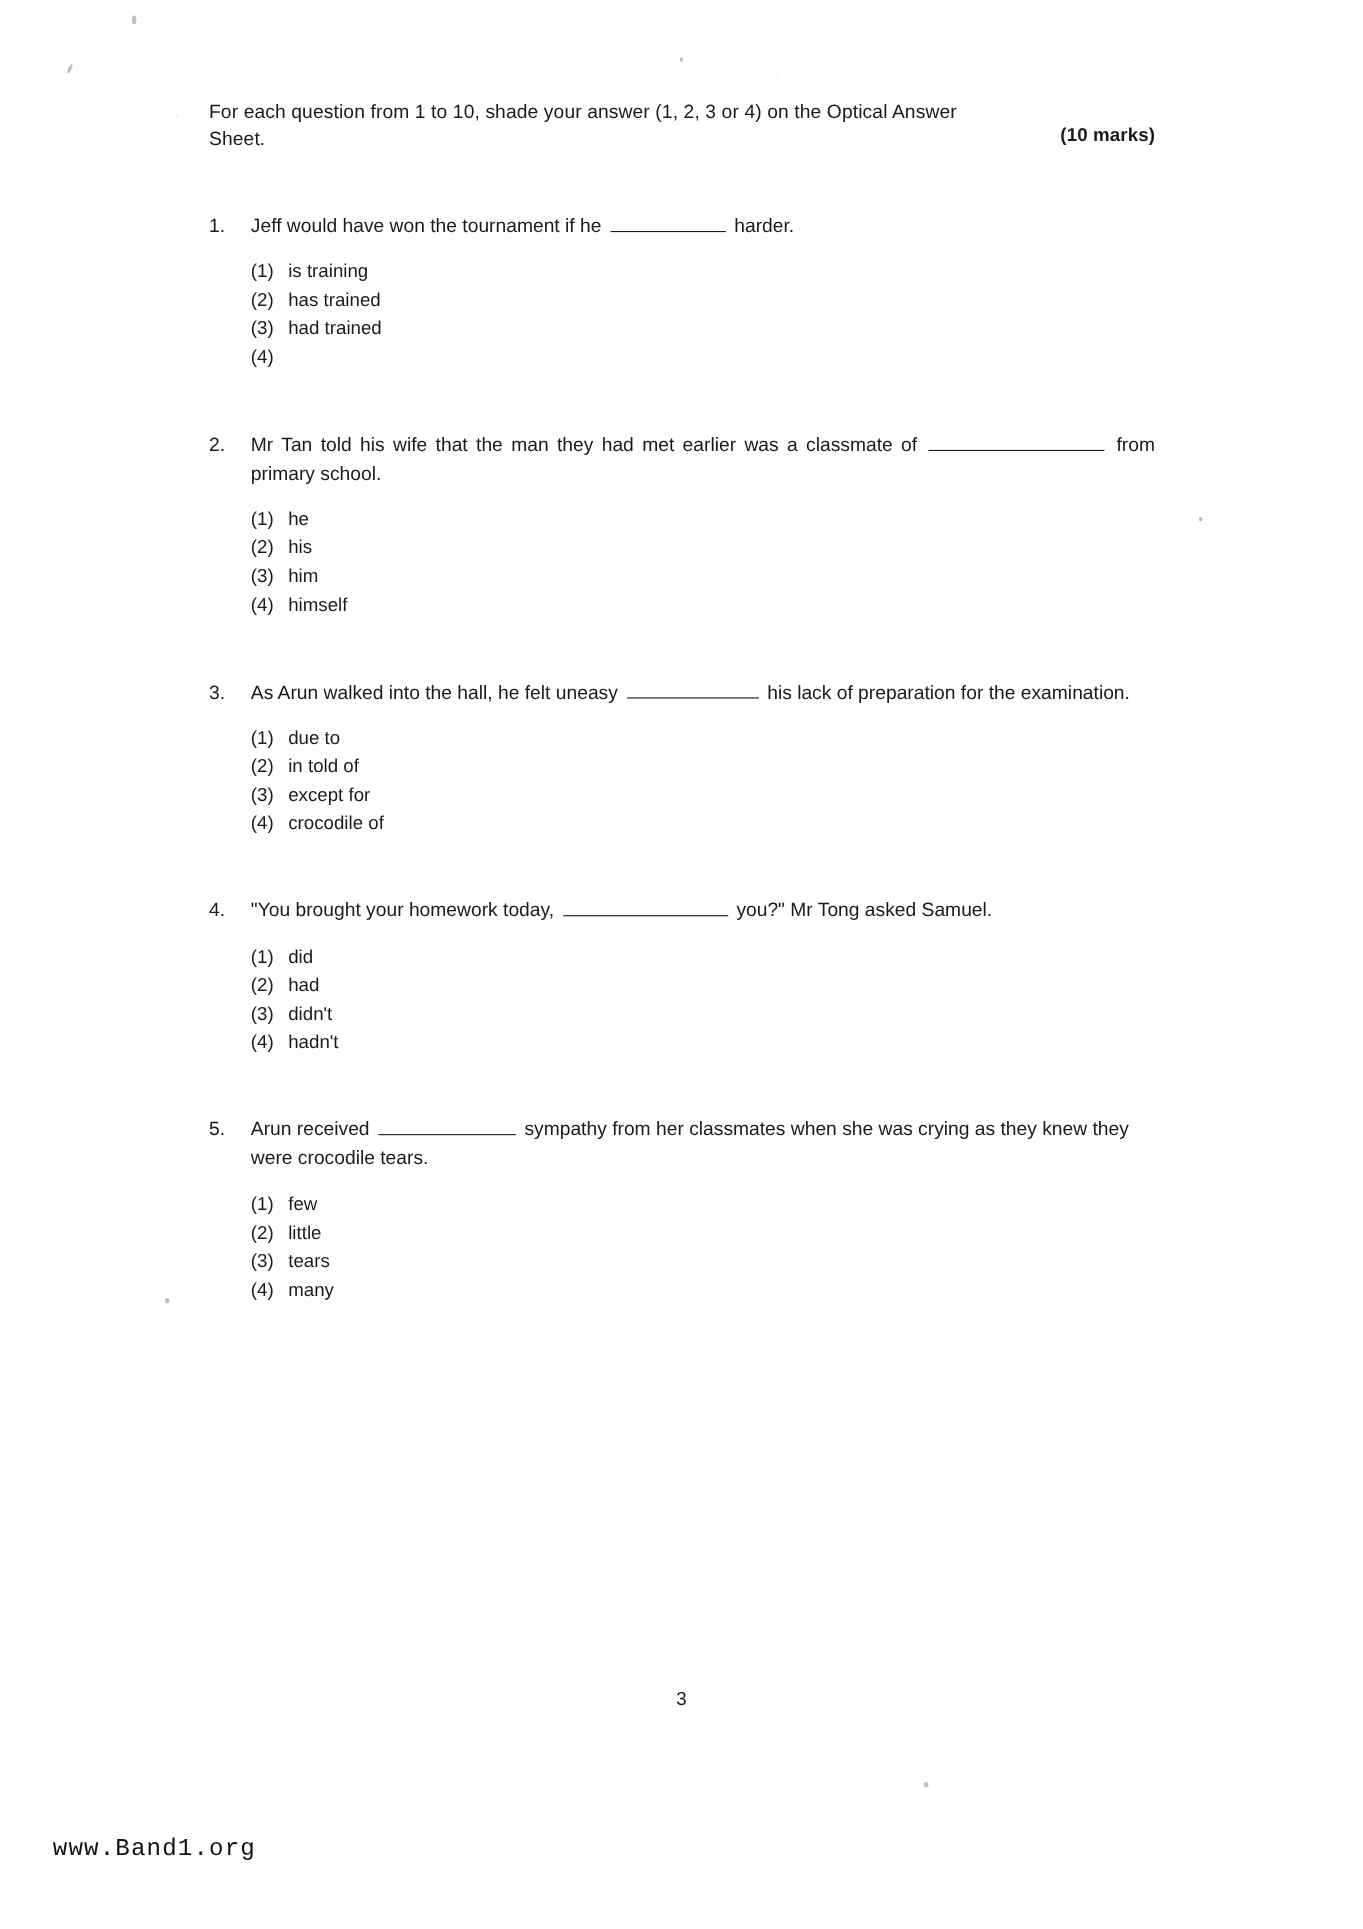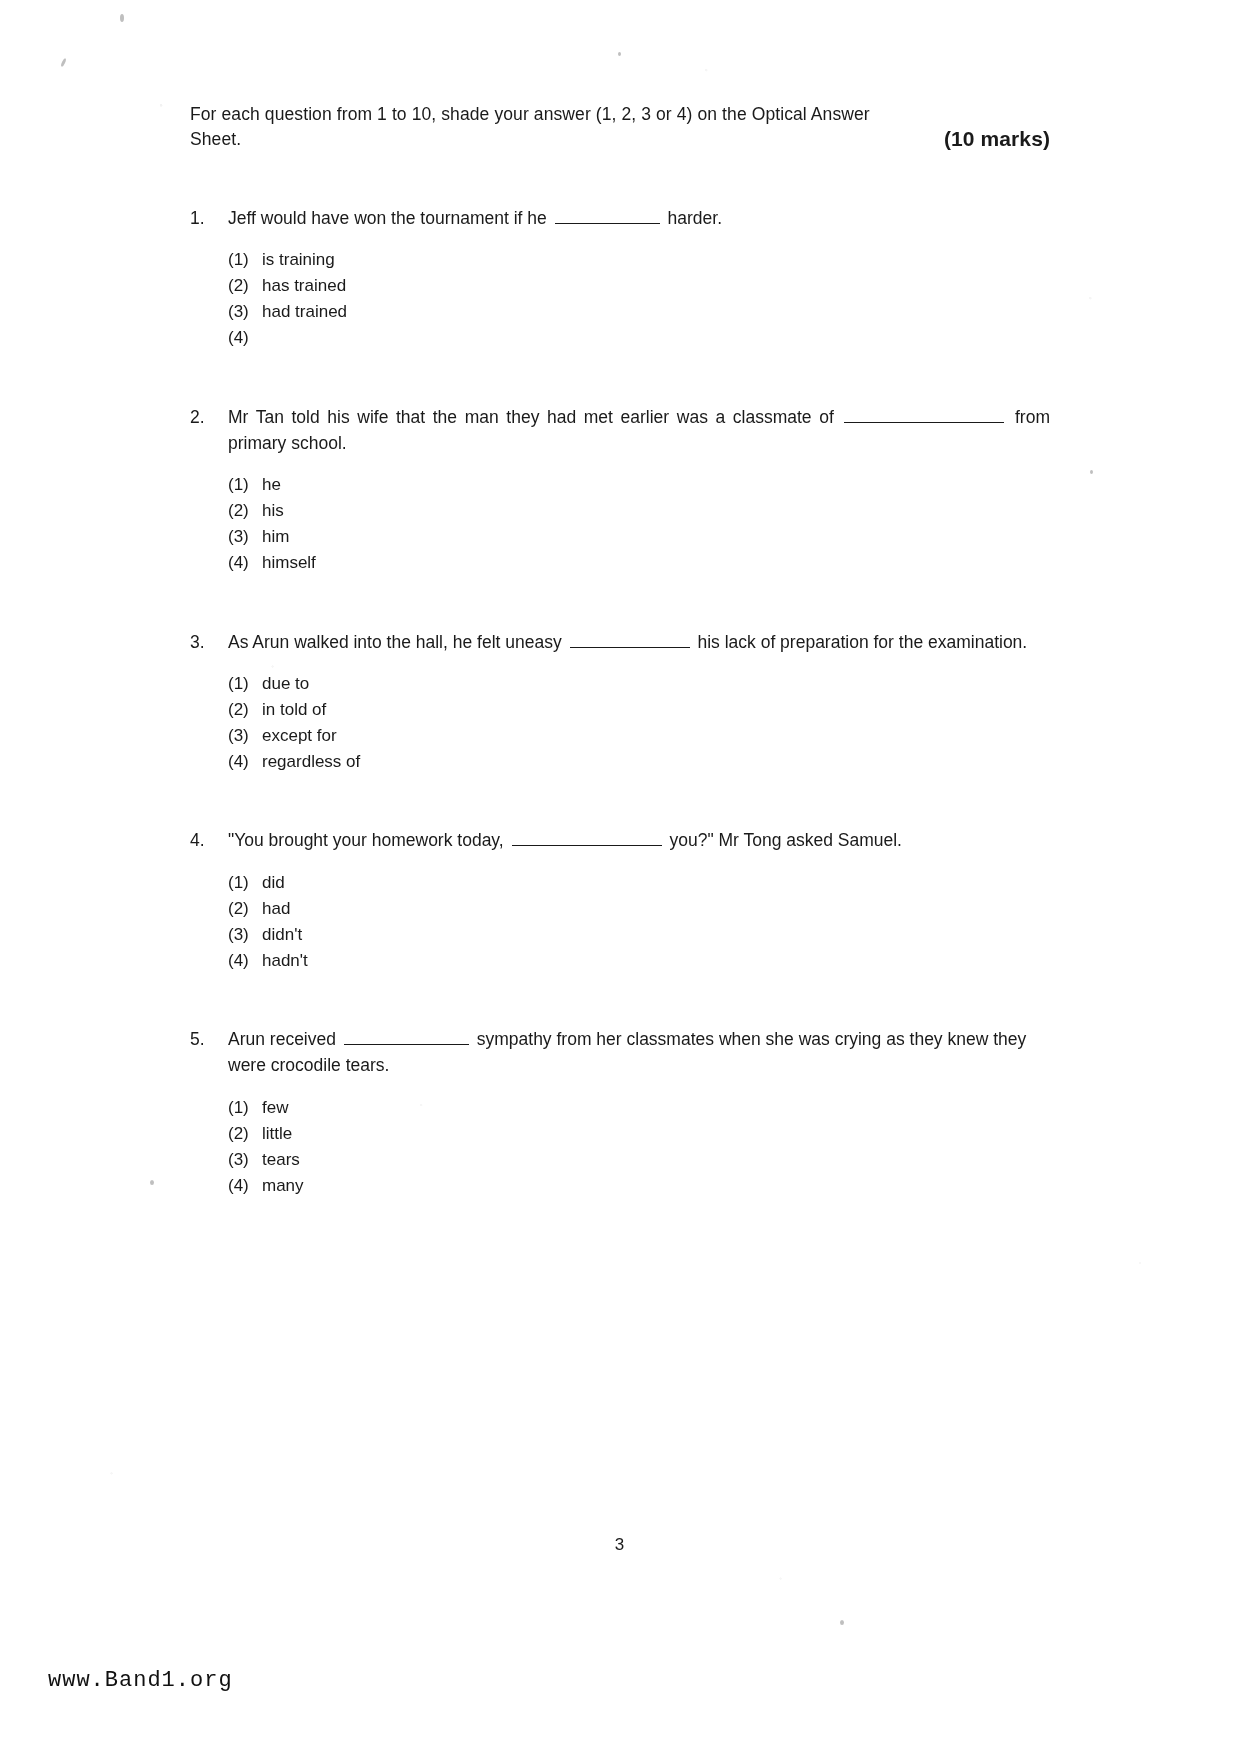--- a/index.html
+++ b/index.html
@@ -27,35 +27,35 @@
       radial-gradient(circle at 70% 48%, rgba(0,0,0,0.04) 0 1px, transparent 1.4px),
       radial-gradient(circle at 34% 63%, rgba(0,0,0,0.035) 0 1px, transparent 1.4px),
       radial-gradient(circle at 92% 72%, rgba(0,0,0,0.03) 0 1px, transparent 1.4px),
       radial-gradient(circle at 9% 84%, rgba(0,0,0,0.035) 0 1px, transparent 1.4px),
       radial-gradient(circle at 63% 90%, rgba(0,0,0,0.03) 0 1px, transparent 1.4px),
       linear-gradient(#ffffff, #ffffff);
   }
   .sheet {
     position: absolute;
     left: 190px;
-    top: 102px;
+    top: 89px;
     width: 860px;
   }
   .instructions {
     font-size: 17.5px;
     line-height: 1.45;
     letter-spacing: 0.1px;
     position: relative;
   }
   .instructions .marks {
     position: absolute;
     right: 0;
     top: 22px;
     font-weight: bold;
-    font-size: 21px;
+    font-size: 17px;
   }
   .q {
     margin-top: 52px;
     position: relative;
   }
   .q-head {
     display: flex;
     align-items: flex-start;
     font-size: 17.5px;
     line-height: 1.5;
@@ -201,21 +201,21 @@
             <div class="opt">
               <span class="opt-key">(2)</span>
               <span class="opt-label">in told of</span>
             </div>
             <div class="opt">
               <span class="opt-key">(3)</span>
               <span class="opt-label">except for</span>
             </div>
             <div class="opt">
               <span class="opt-key">(4)</span>
-              <span class="opt-label">regardless of</span>
+              <span class="opt-label">crocodile of</span>
             </div>
           </div>
         </div>
         <div class="q">
           <div class="q-head">
             <div class="q-num">4.</div>
             <div class="q-text"><span>"You brought your homework today,</span> <span class="blank" style="width: 150px;"></span> <span>you?" Mr Tong asked Samuel.</span></div>
           </div>
           <div class="options">
             <div class="opt">

